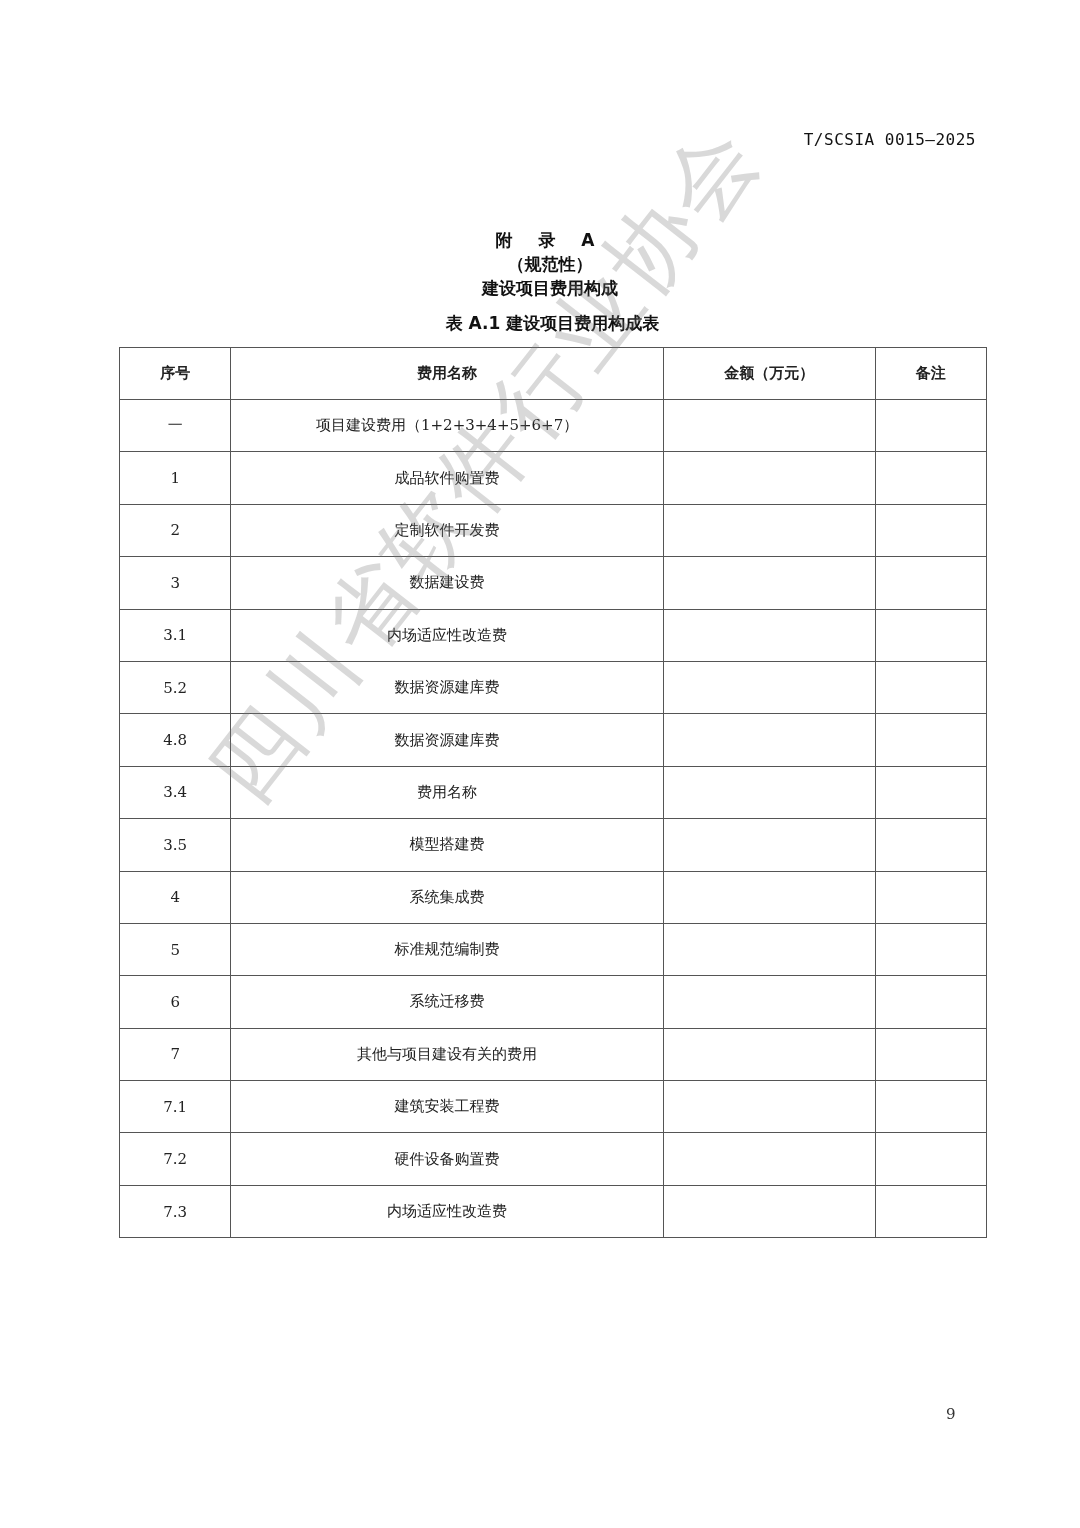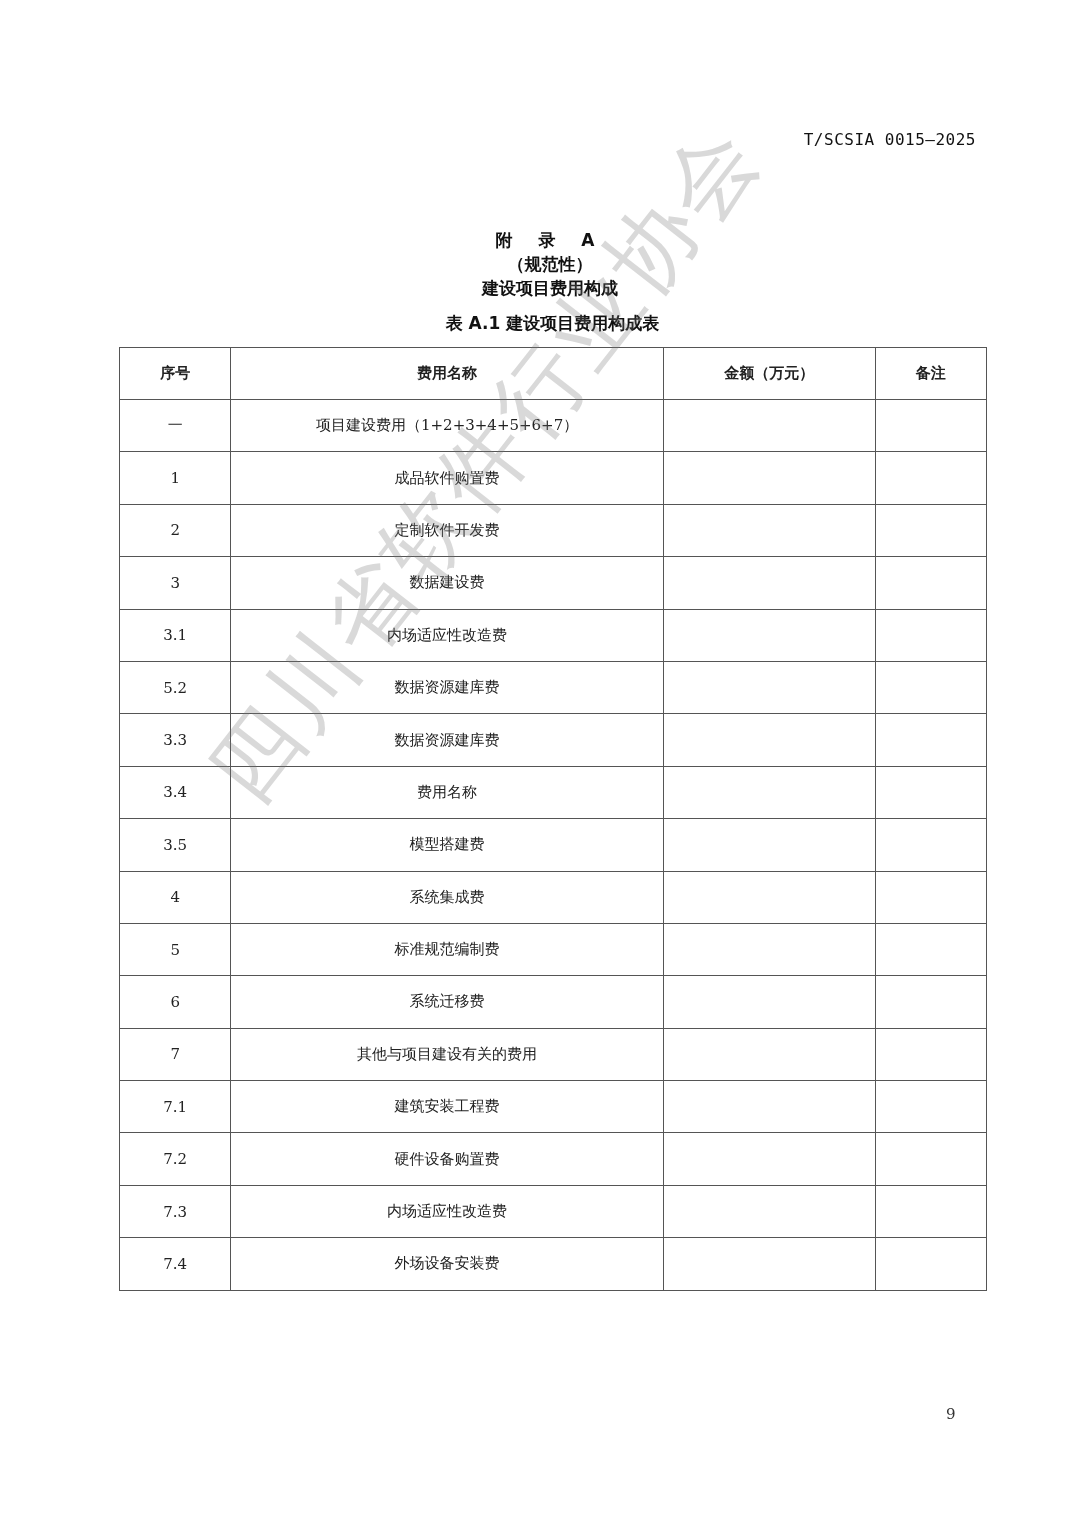--- a/index.html
+++ b/index.html
@@ -116,21 +116,21 @@
         <td></td>
         <td></td>
       </tr>
       <tr>
         <td>5.2</td>
         <td>数据资源建库费</td>
         <td></td>
         <td></td>
       </tr>
       <tr>
-        <td>3.3</td>
+        <td>4.8</td>
         <td>数据资源建库费</td>
         <td></td>
         <td></td>
       </tr>
       <tr>
         <td>3.4</td>
         <td>费用名称</td>
         <td></td>
         <td></td>
       </tr>
@@ -175,24 +175,18 @@
         <td>硬件设备购置费</td>
         <td></td>
         <td></td>
       </tr>
       <tr>
         <td>7.3</td>
         <td>内场适应性改造费</td>
         <td></td>
         <td></td>
       </tr>
-      <tr>
-        <td>7.4</td>
-        <td>外场设备安装费</td>
-        <td></td>
-        <td></td>
-      </tr>
     </tbody>
 </table>
 
 <div class="watermark">四川省软件行业协会</div>
 
 <div class="page-number">9</div>
 
 </body></html>

